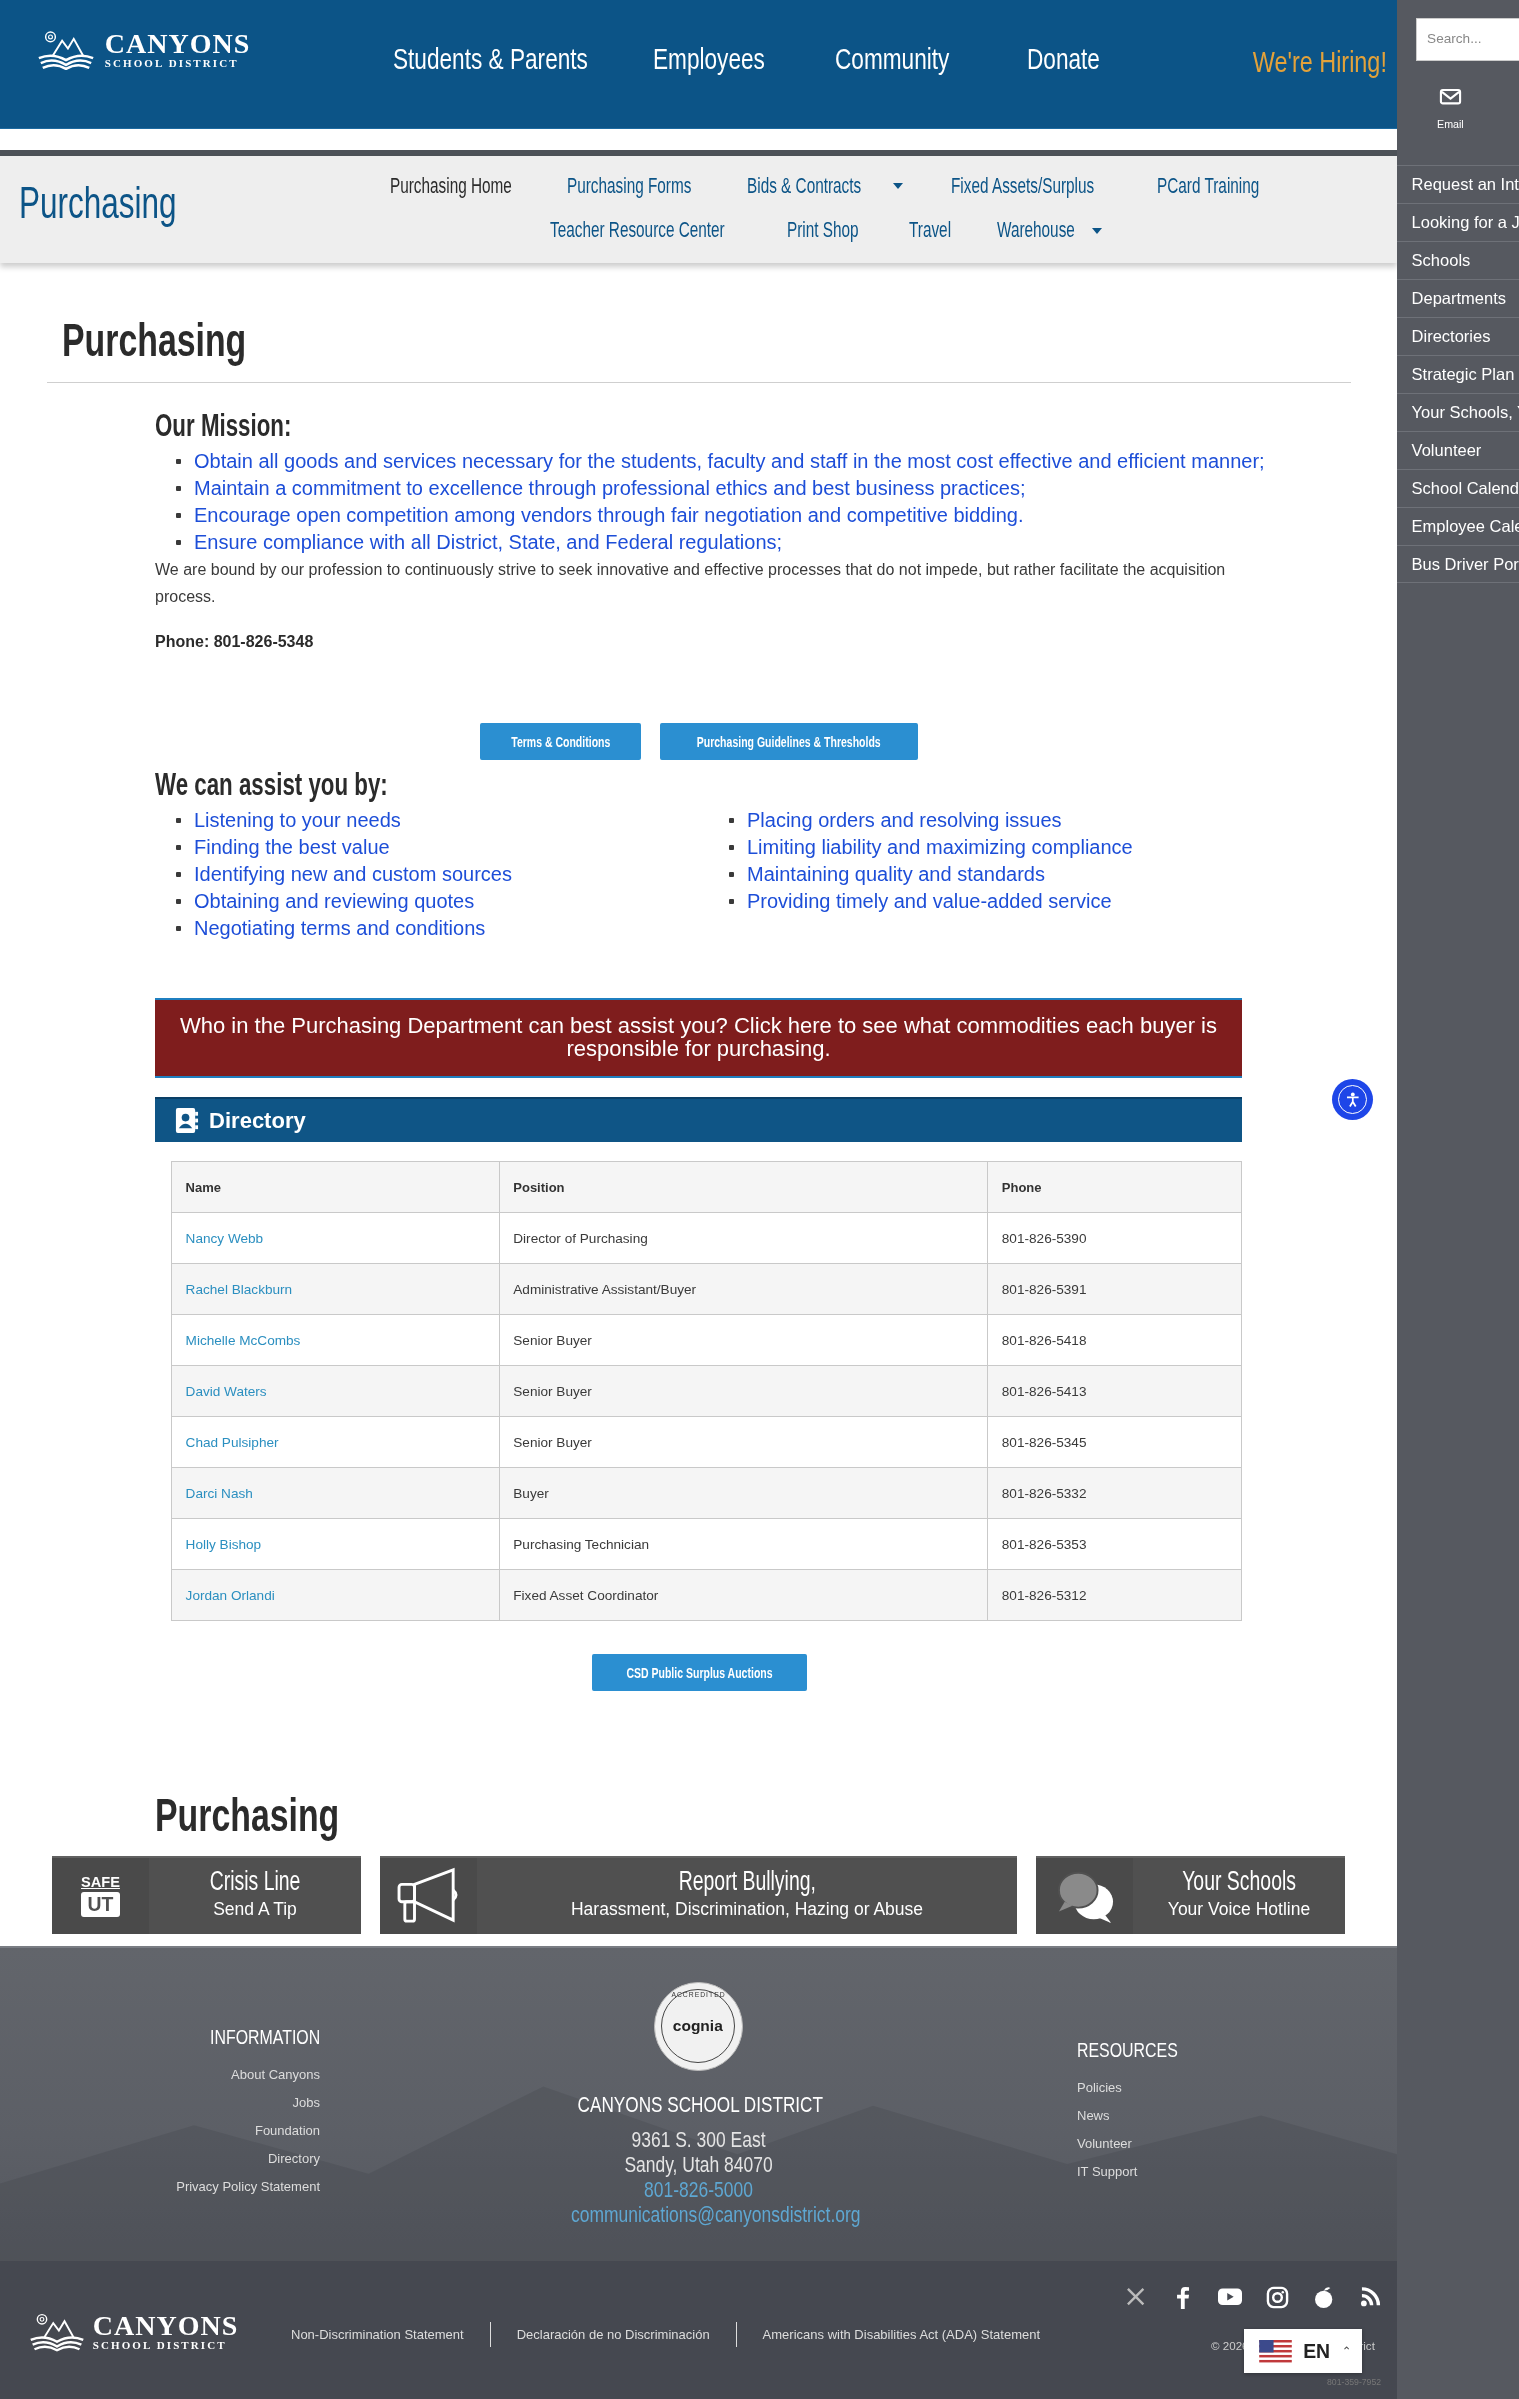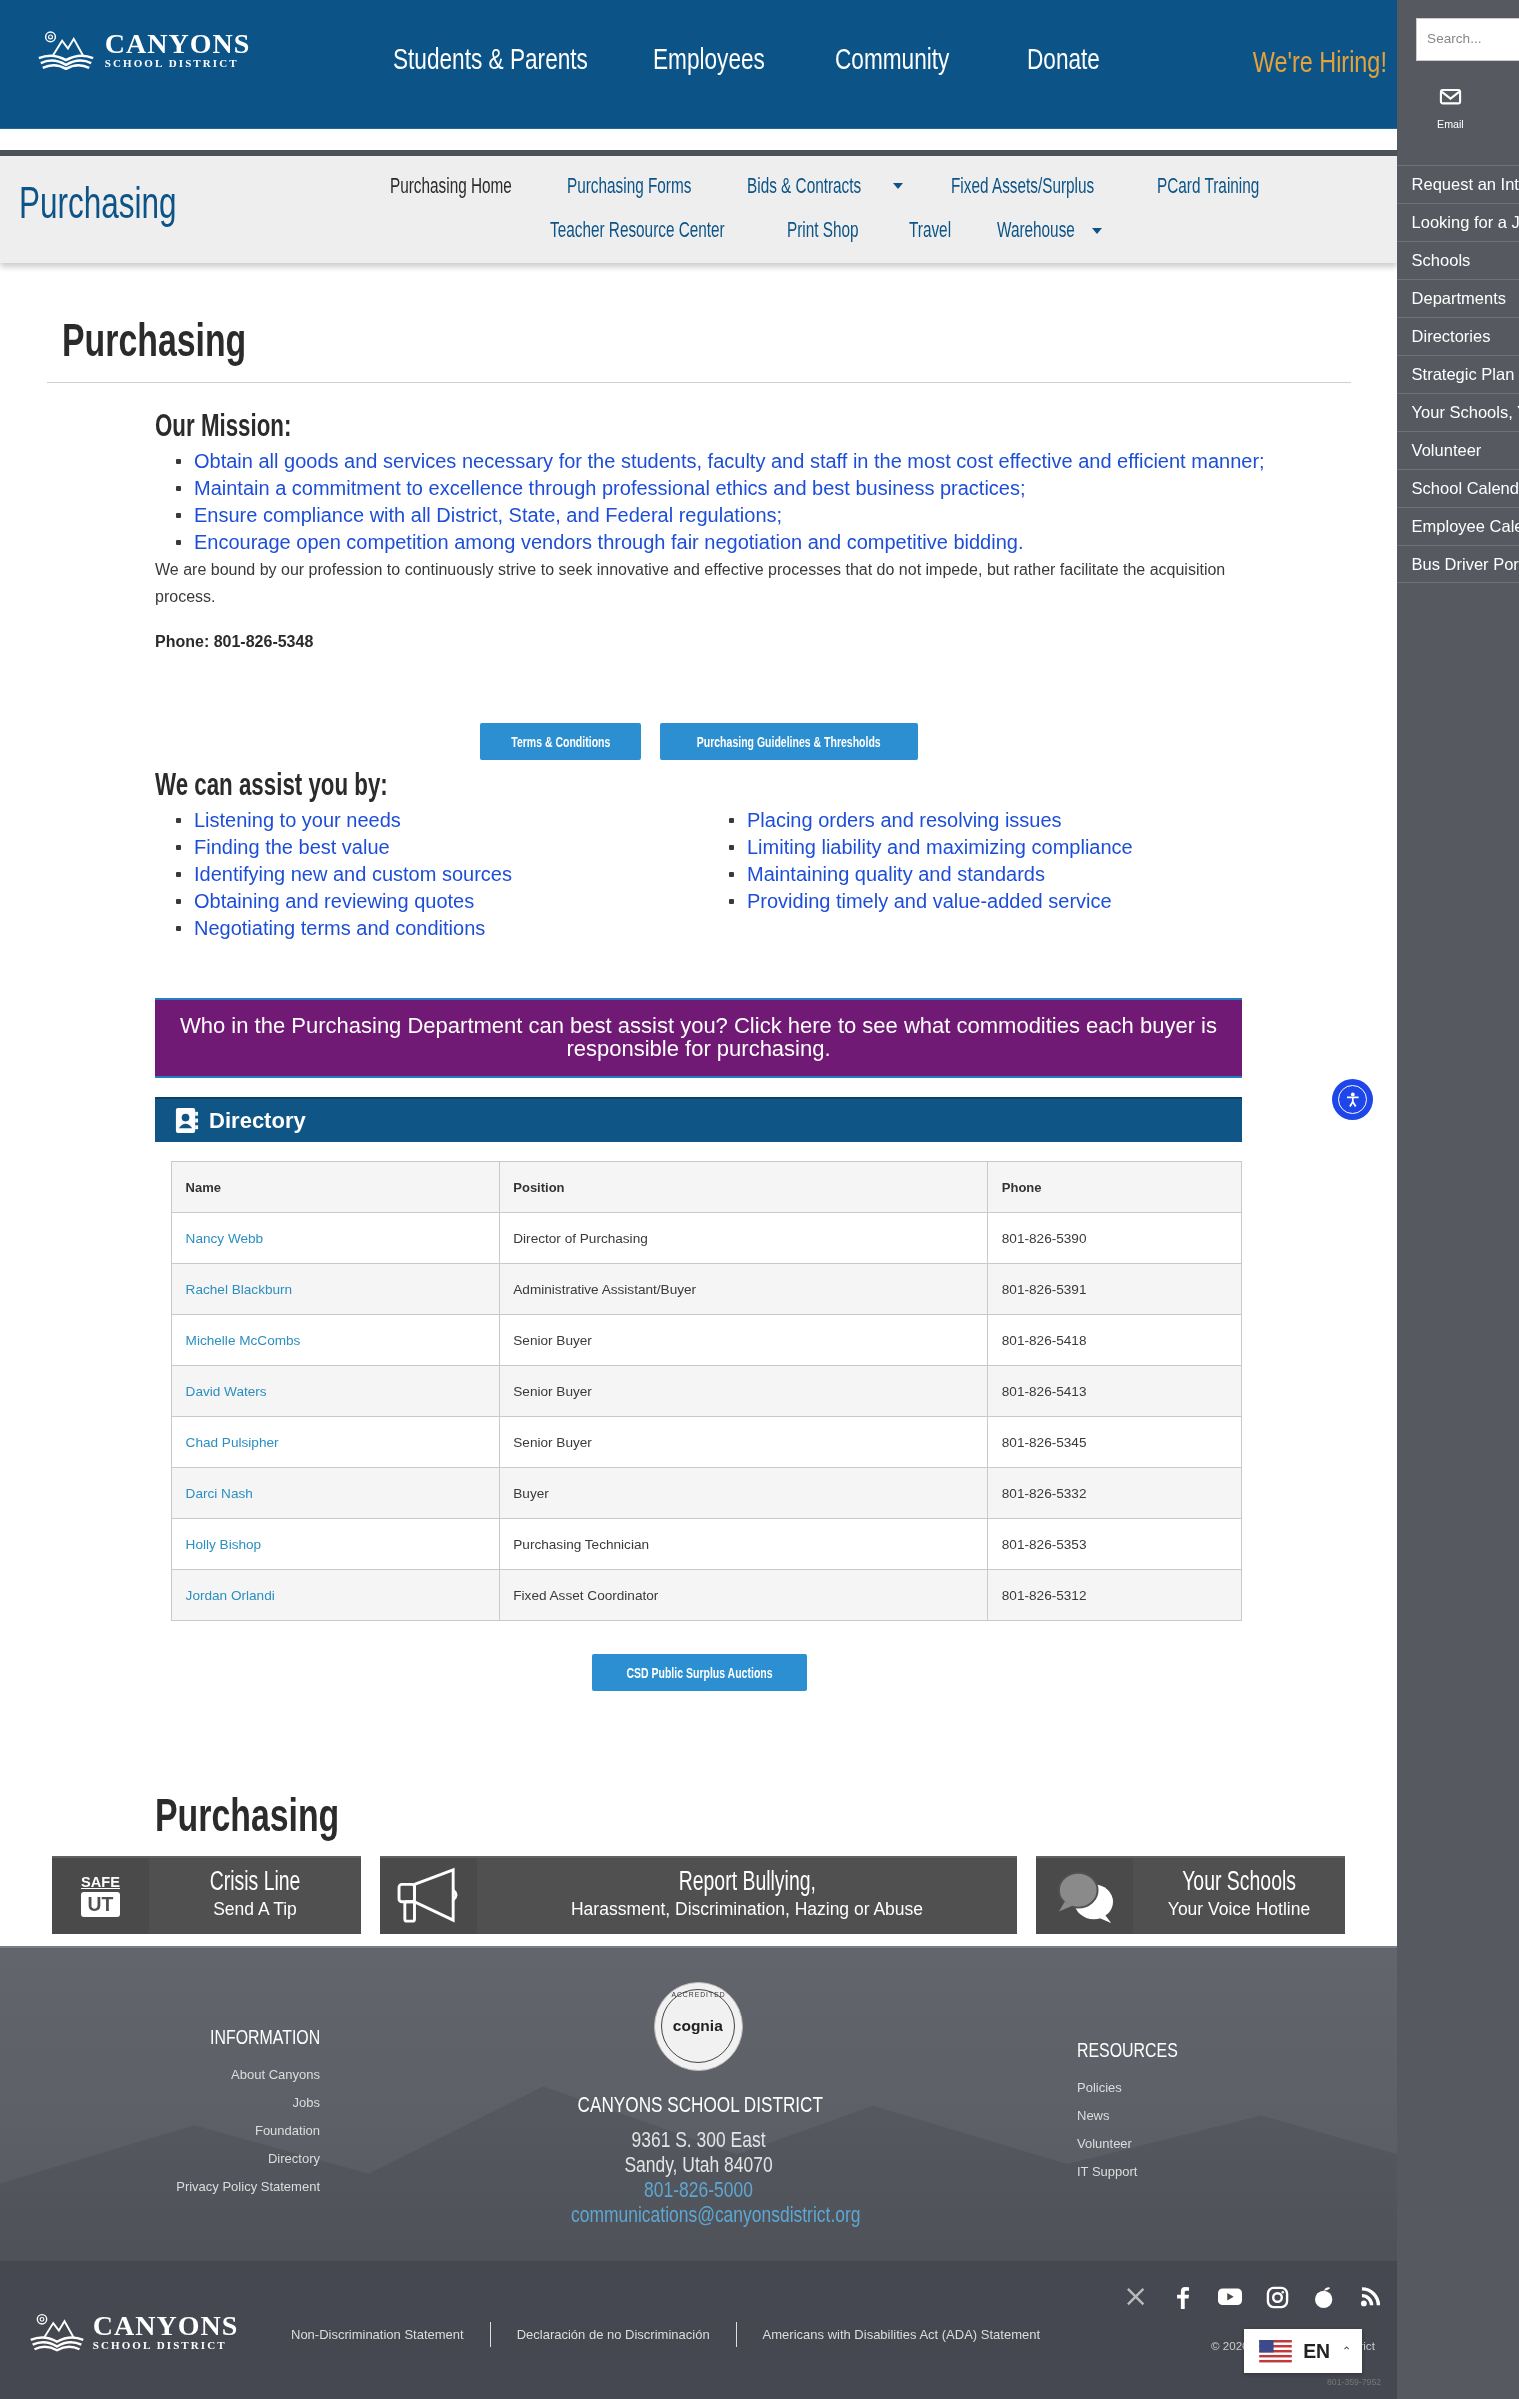--- a/index.html
+++ b/index.html
@@ -40,21 +40,21 @@
   .hr { position: absolute; left: 47px; top: 382px; width: 1304px; height: 1px; background: #cfcfcf; }
   .content { position: absolute; left: 155px; width: 1087px; }
   h2.sec { font-size: 31px; font-weight: bold; color: #2b2b2b; transform: scaleX(0.72); transform-origin: left; white-space: nowrap; }
   ul.bul { list-style: none; }
   ul.bul li { position: relative; font-size: 20px; color: #1d4ed8; padding-left: 39px; height: 27px; line-height: 27px; white-space: nowrap; }
   ul.bul li::before { content: ""; position: absolute; left: 21.3px; top: 11.6px; width: 4.9px; height: 4.9px; background: #3a3a3a; border-radius: 1px; }
   .para { font-size: 16px; color: #3a3a3a; line-height: 27px; }
   .phone { font-size: 16px; font-weight: bold; color: #2b2b2b; }
   .btn { position: absolute; background: #2b8fd1; color: #fff; font-size: 14.6px; font-weight: bold; display: flex; align-items: center; justify-content: center; border-radius: 1.9px; white-space: nowrap; }
   .btn .t { display: inline-block; transform: scaleX(0.72); }
-  .cta { position: absolute; left: 155px; top: 998px; width: 1087px; height: 80px; background: #701a75; border-top: 2.9px solid #1f7fc0; border-bottom: 2.9px solid #1f7fc0; color: #fff; font-size: 22px; text-align: center; padding-top: 13.6px; line-height: 23px; }
+  .cta { position: absolute; left: 155px; top: 998px; width: 1087px; height: 80px; background: #7f1d1d; border-top: 2.9px solid #1f7fc0; border-bottom: 2.9px solid #1f7fc0; color: #fff; font-size: 22px; text-align: center; padding-top: 13.6px; line-height: 23px; }
   .dirhead { position: absolute; left: 155px; top: 1097px; width: 1087px; height: 45px; background: #0f5586; border-top: 2.9px solid #0a3f66; color: #fff; font-size: 22px; font-weight: bold; display: flex; align-items: center; padding-left: 19.4px; gap: 9.7px; }
   .dirhead svg { width: 25px; height: 27px; }
   table.dir { position: absolute; left: 171px; top: 1161px; width: 1071px; border-collapse: collapse; font-size: 13.6px; }
   table.dir th, table.dir td { border: 1px solid #c9c9c9; height: 51px; padding: 0 13.6px; text-align: left; }
   table.dir th { background: #f5f5f5; color: #333; font-weight: bold; font-size: 13px; }
   table.dir tr:nth-child(even) td { background: #f5f5f5; }
   table.dir td.nm { color: #2b8fc0; }
   table.dir td { color: #3a3a3a; }
   .accbtn { position: absolute; left: 1332px; top: 1079px; width: 41px; height: 41px; border-radius: 50%; background: #1e46e8; display: flex; align-items: center; justify-content: center; }
   .accbtn .ring { width: 29px; height: 29px; border: 1.5px solid #fff; border-radius: 50%; display: flex; align-items: center; justify-content: center; }
@@ -185,22 +185,22 @@
 </aside>
 
 <h1 class="pagetitle">Purchasing</h1>
 <div class="hr"></div>
 
 <div class="content" style="top:408px;">
   <h2 class="sec">Our Mission:</h2>
   <ul class="bul" style="margin-top:3.9px;">
     <li>Obtain all goods and services necessary for the students, faculty and staff in the most cost effective and efficient manner;</li>
     <li>Maintain a commitment to excellence through professional ethics and best business practices;</li>
+    <li>Encourage open competition among vendors through fair negotiation and competitive bidding.</li>
     <li>Ensure compliance with all District, State, and Federal regulations;</li>
-    <li>Encourage open competition among vendors through fair negotiation and competitive bidding.</li>
   </ul>
   <p class="para">We are bound by our profession to continuously strive to seek innovative and effective processes that do not impede, but rather facilitate the acquisition process.</p>
   <p class="phone" style="margin-top:23px;">Phone: 801-826-5348</p>
 </div>
 
 <div class="btn" style="left:480px; top:723px; width:161px; height:37px;">
     <span class="t">Terms &amp; Conditions</span>
   </div>
 <div class="btn" style="left:660px; top:723px; width:258px; height:37px;">
     <span class="t">Purchasing Guidelines &amp; Thresholds</span>

